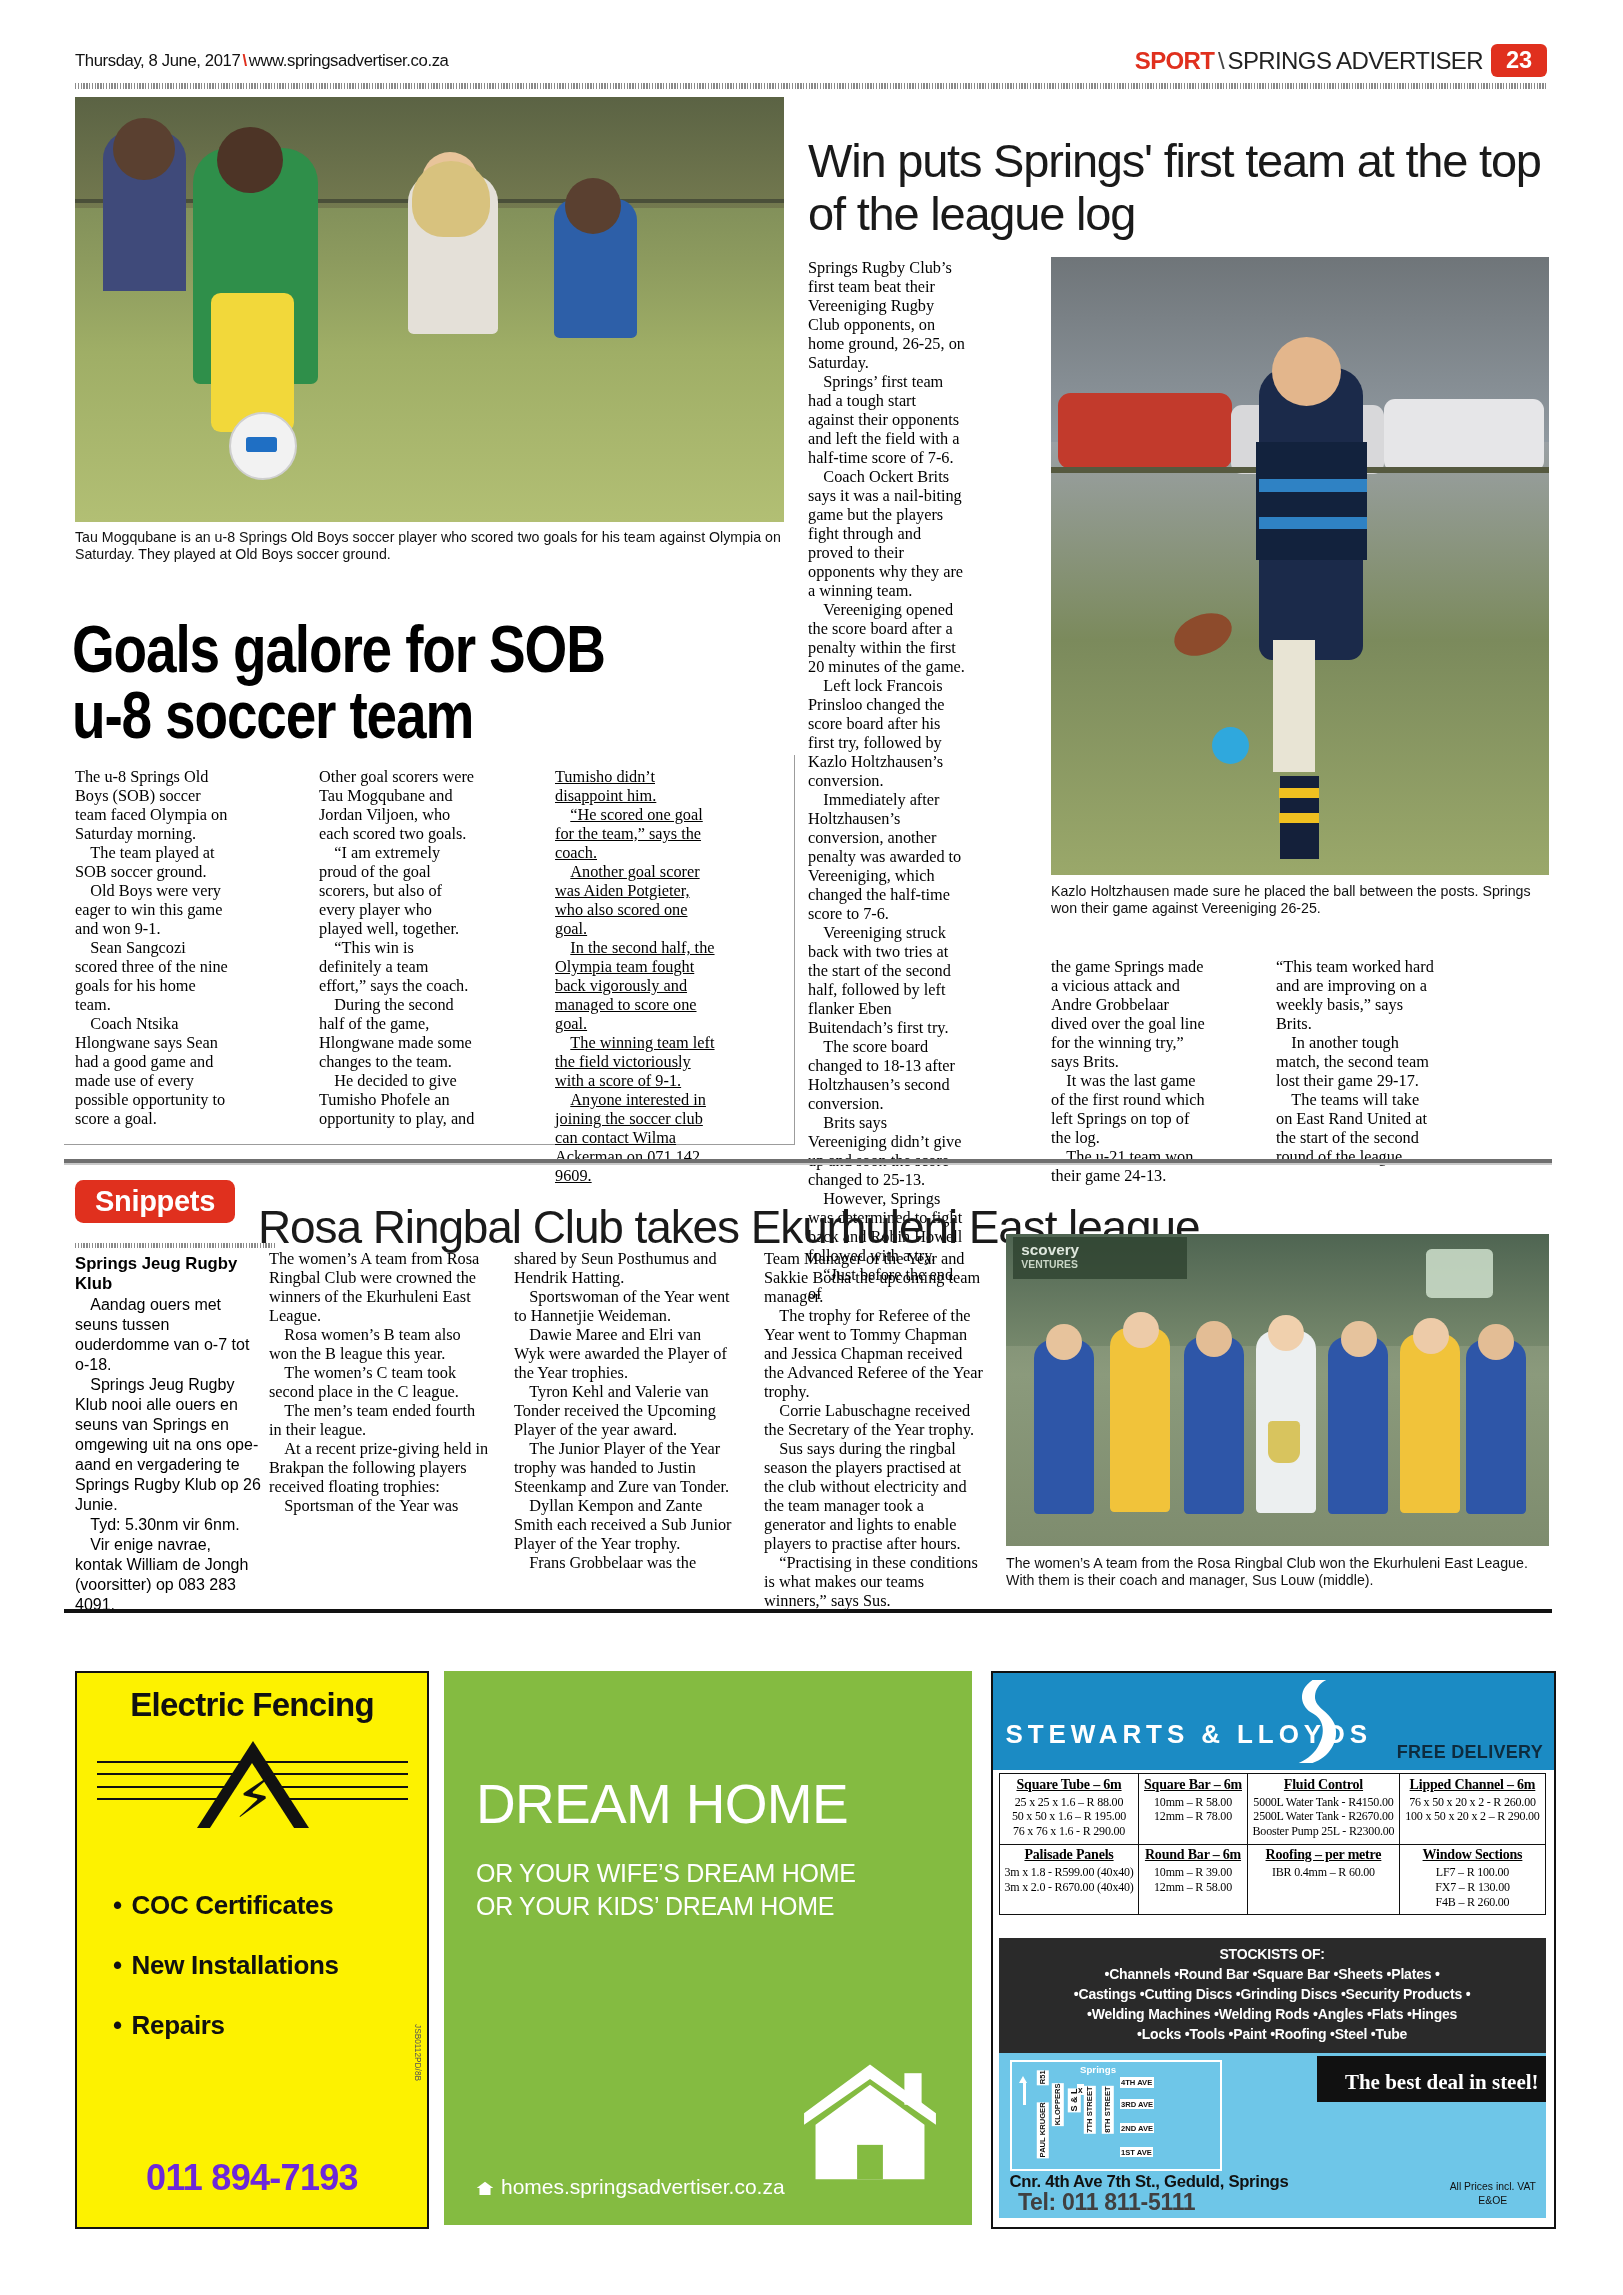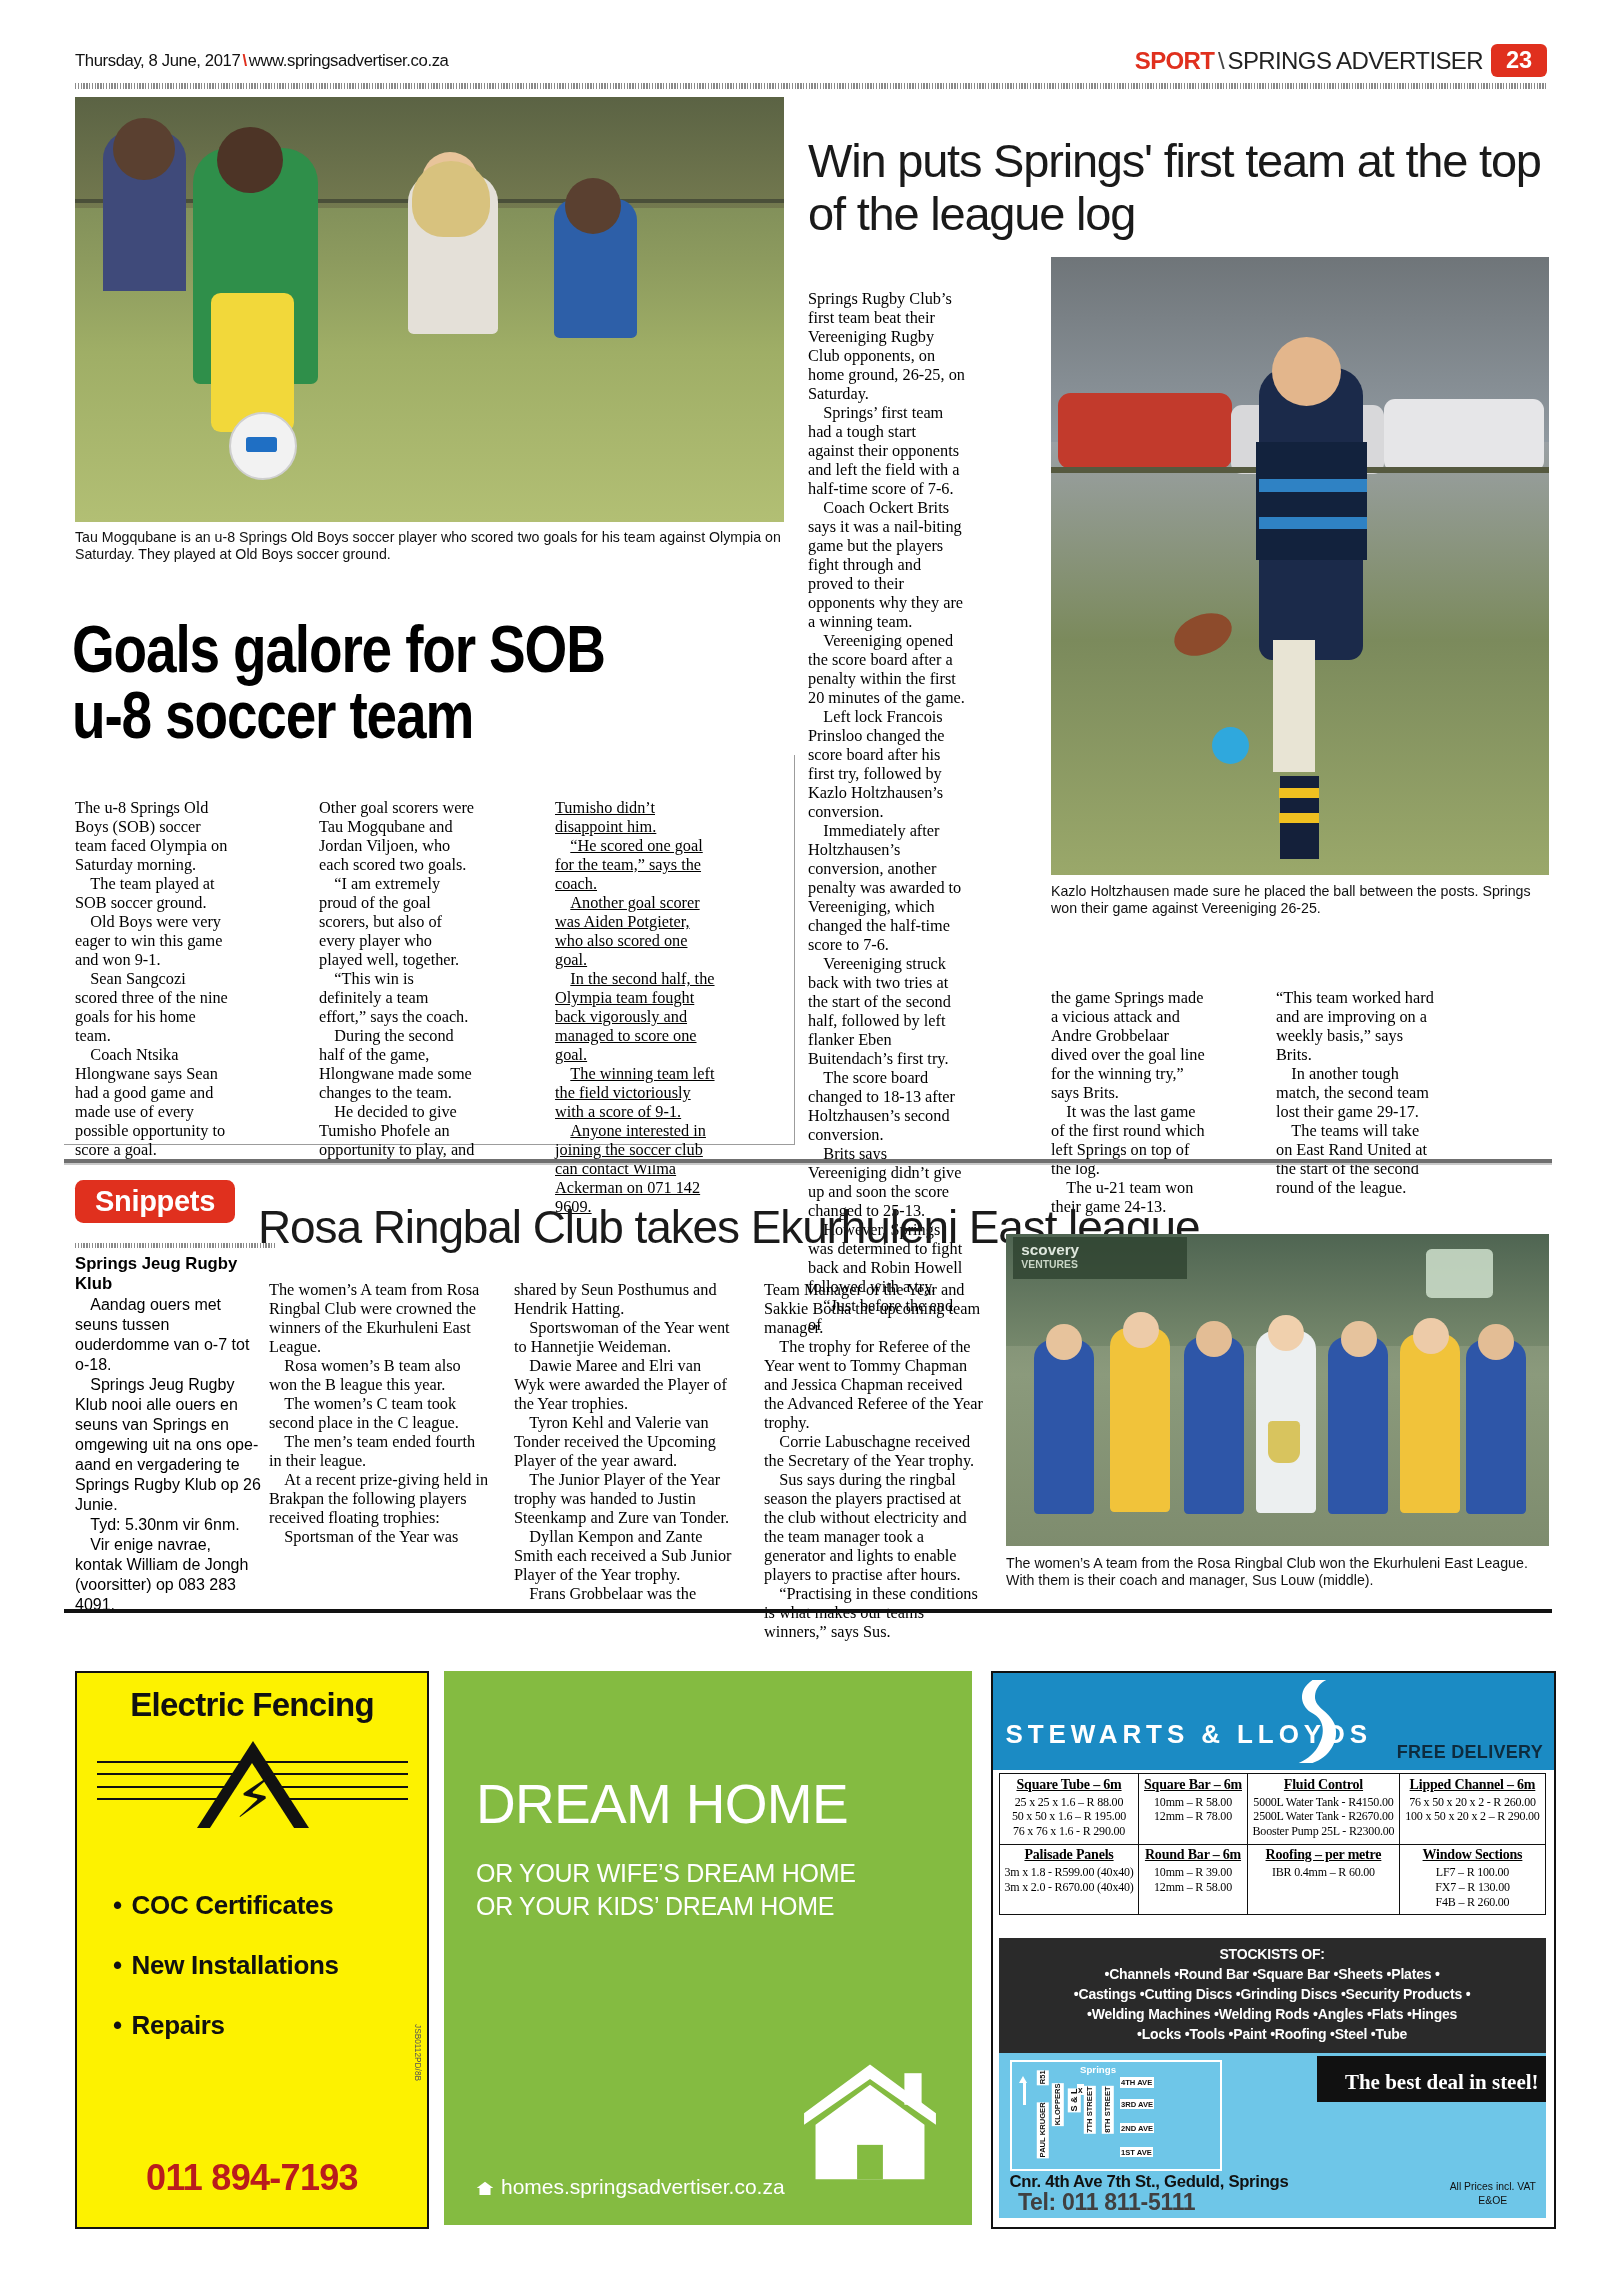--- a/index.html
+++ b/index.html
@@ -23,21 +23,21 @@
   .cap{position:absolute;font-family:"Liberation Sans",sans-serif;font-size:14.2px;line-height:17.4px;color:#111;}
 
   
   .soccer-photo{left:75px;top:97px;width:709px;height:425px;}
   .soccer-cap{left:75px;top:529px;width:709px;}
   .soccer-head{position:absolute;left:72px;top:571px;width:722px;
      font-family:"Liberation Sans",sans-serif;font-weight:700;font-size:67px;line-height:66px;
      letter-spacing:-1.4px;transform:scaleX(0.82);transform-origin:left top;color:#000;}
   .col{position:absolute;font-size:16.3px;line-height:19px;text-align:left;color:#000;}
   .col p{margin:0;text-indent:15.3px;}
-  .col p.first{text-indent:0;margin-top:31px;}
+  .col p.first{text-indent:0;}
 
   .s-c1{left:75px;top:767px;width:154px;}
   .s-c2{left:319px;top:767px;width:158px;}
   .s-c3{left:555px;top:767px;width:163px;text-decoration:underline;}
   .soccer-box{position:absolute;left:64px;top:755px;width:730px;height:389px;border:0.7px solid #9c9c9c;border-top:none;border-left:none;}
 
   
   .rugby-head{position:absolute;left:808px;top:103px;width:741px;
      font-family:"Liberation Sans",sans-serif;font-weight:300;font-size:47px;line-height:53px;letter-spacing:-1.2px;color:#1a1a1a;}
   .r-c1{left:808px;top:258px;width:157px;}
@@ -76,21 +76,21 @@
      font-family:"Liberation Sans",sans-serif;font-weight:700;font-size:33px;letter-spacing:-0.7px;color:#111;}
   .fence-art{position:absolute;left:14px;top:64px;width:322px;height:96px;}
   .fence-wire{position:absolute;left:5.6px;width:311px;height:2.1px;background:#111;}
   .fence-tri{position:absolute;left:106px;top:4.2px;width:0;height:0;border-left:56px solid transparent;border-right:56px solid transparent;border-bottom:87px solid #111;}
   .fence-tri-in{position:absolute;left:117px;top:26px;width:0;height:0;border-left:44px solid transparent;border-right:44px solid transparent;border-bottom:68px solid #fdf200;}
   .bolt{position:absolute;left:144px;top:33px;font-size:56px;line-height:56px;color:#111;font-family:"DejaVu Sans",sans-serif;}
   .ad-fence ul{position:absolute;left:21px;top:203px;margin:15px;padding:0;list-style:none;width:312px;}
   .ad-fence li{font-family:"Liberation Sans",sans-serif;font-weight:700;font-size:26px;line-height:28px;margin-bottom:32px;color:#111;letter-spacing:-0.3px;}
   .ad-fence li:before{content:"\2022";margin-right:9.7px;}
   .ad-phone{position:absolute;left:0;bottom:28px;width:100%;text-align:center;
-     font-family:"Liberation Sans",sans-serif;font-weight:700;font-size:36px;letter-spacing:-0.7px;color:#b91c1c;}
+     font-family:"Liberation Sans",sans-serif;font-weight:700;font-size:36px;letter-spacing:-0.7px;color:#6d28d9;}
   .ad-code{position:absolute;right:4.2px;bottom:146px;font-family:"Liberation Sans",sans-serif;font-size:8.3px;color:#555;
      writing-mode:vertical-rl;}
 
   .ad-home{position:absolute;left:444px;top:1671px;width:528px;height:554px;background:#84bb41;}
   .ad-home h2{position:absolute;left:32px;top:36px;margin:0;width:479px;
      font-family:"Liberation Sans",sans-serif;font-weight:300;font-size:55px;line-height:65px;color:#fff;letter-spacing:-0.7px;}
   .ad-home .sub{position:absolute;left:32px;top:186px;width:486px;
      font-family:"Liberation Sans",sans-serif;font-weight:300;font-size:25px;line-height:33px;color:#fff;letter-spacing:-0.3px;}
   .ad-home .url{position:absolute;left:32px;bottom:26px;font-family:"Liberation Sans",sans-serif;font-size:21px;color:#fff;}
   .home-ico{display:inline-block;width:18px;height:15.3px;margin-right:7px;position:relative;top:2.1px;}

